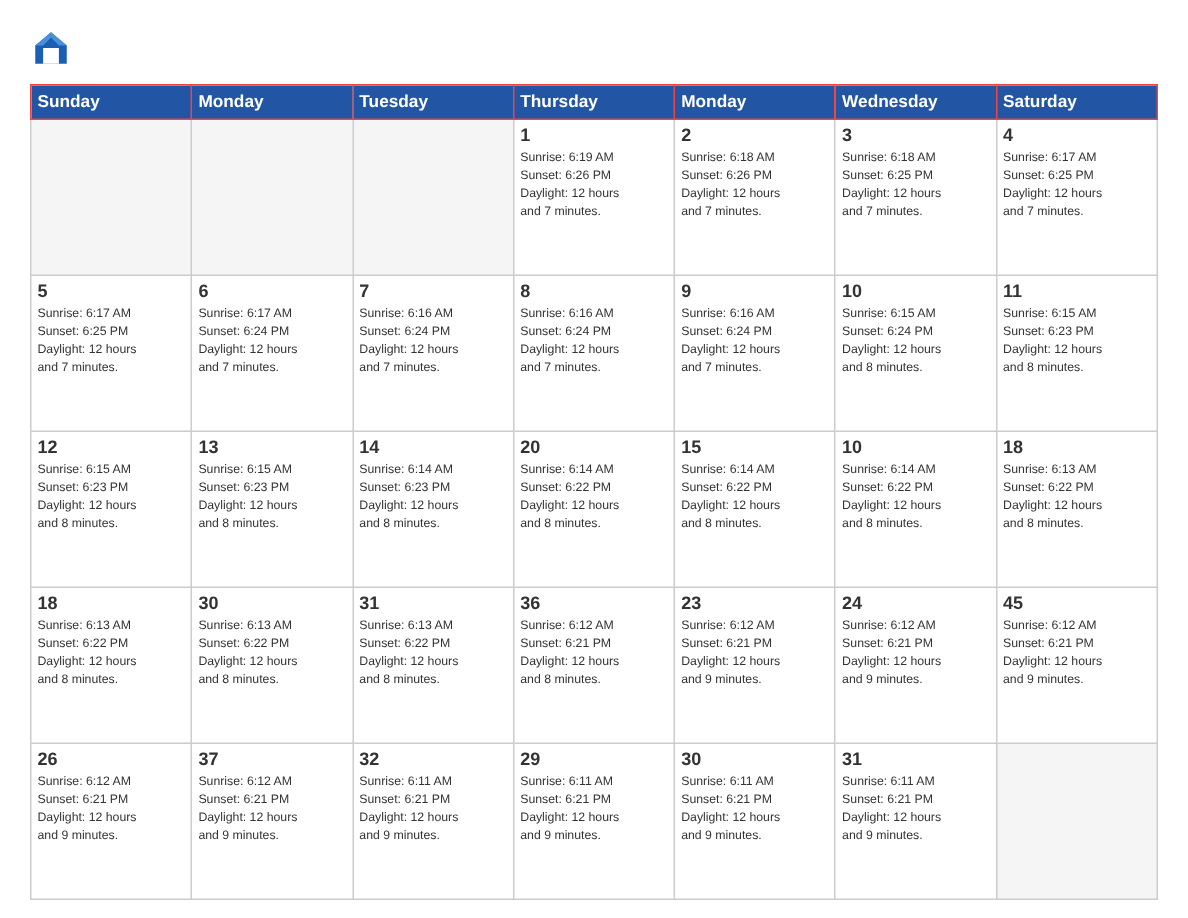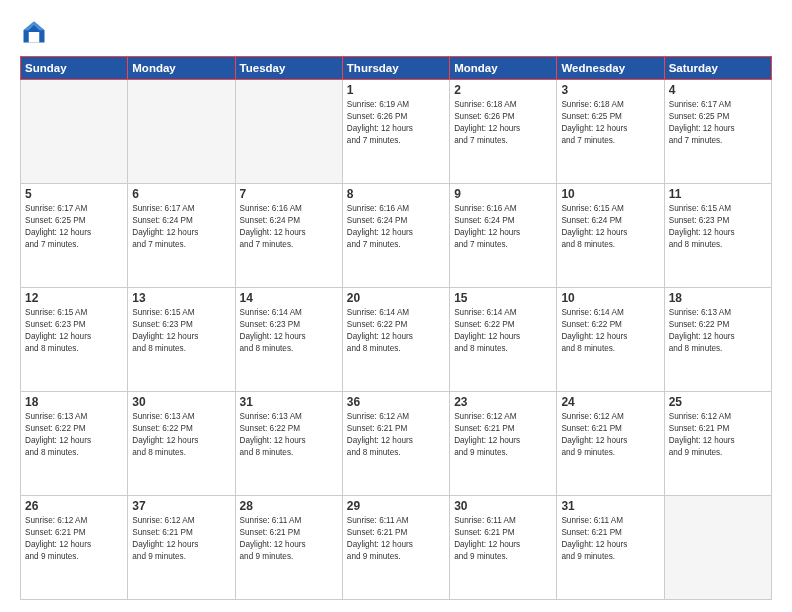--- a/index.html
+++ b/index.html
@@ -230,35 +230,35 @@
           </td>
           <td>
             <span class="day-num">23</span>
             <div class="day-info">Sunrise: 6:12 AM<br>Sunset: 6:21 PM<br>Daylight: 12 hours<br>and 9 minutes.</div>
           </td>
           <td>
             <span class="day-num">24</span>
             <div class="day-info">Sunrise: 6:12 AM<br>Sunset: 6:21 PM<br>Daylight: 12 hours<br>and 9 minutes.</div>
           </td>
           <td>
-            <span class="day-num">25</span>
+            <span class="day-num">45</span>
             <div class="day-info">Sunrise: 6:12 AM<br>Sunset: 6:21 PM<br>Daylight: 12 hours<br>and 9 minutes.</div>
           </td>
         </tr>
         <tr>
           <td>
             <span class="day-num">26</span>
             <div class="day-info">Sunrise: 6:12 AM<br>Sunset: 6:21 PM<br>Daylight: 12 hours<br>and 9 minutes.</div>
           </td>
           <td>
             <span class="day-num">37</span>
             <div class="day-info">Sunrise: 6:12 AM<br>Sunset: 6:21 PM<br>Daylight: 12 hours<br>and 9 minutes.</div>
           </td>
           <td>
-            <span class="day-num">28</span>
+            <span class="day-num">32</span>
             <div class="day-info">Sunrise: 6:11 AM<br>Sunset: 6:21 PM<br>Daylight: 12 hours<br>and 9 minutes.</div>
           </td>
           <td>
             <span class="day-num">29</span>
             <div class="day-info">Sunrise: 6:11 AM<br>Sunset: 6:21 PM<br>Daylight: 12 hours<br>and 9 minutes.</div>
           </td>
           <td>
             <span class="day-num">30</span>
             <div class="day-info">Sunrise: 6:11 AM<br>Sunset: 6:21 PM<br>Daylight: 12 hours<br>and 9 minutes.</div>
           </td>

